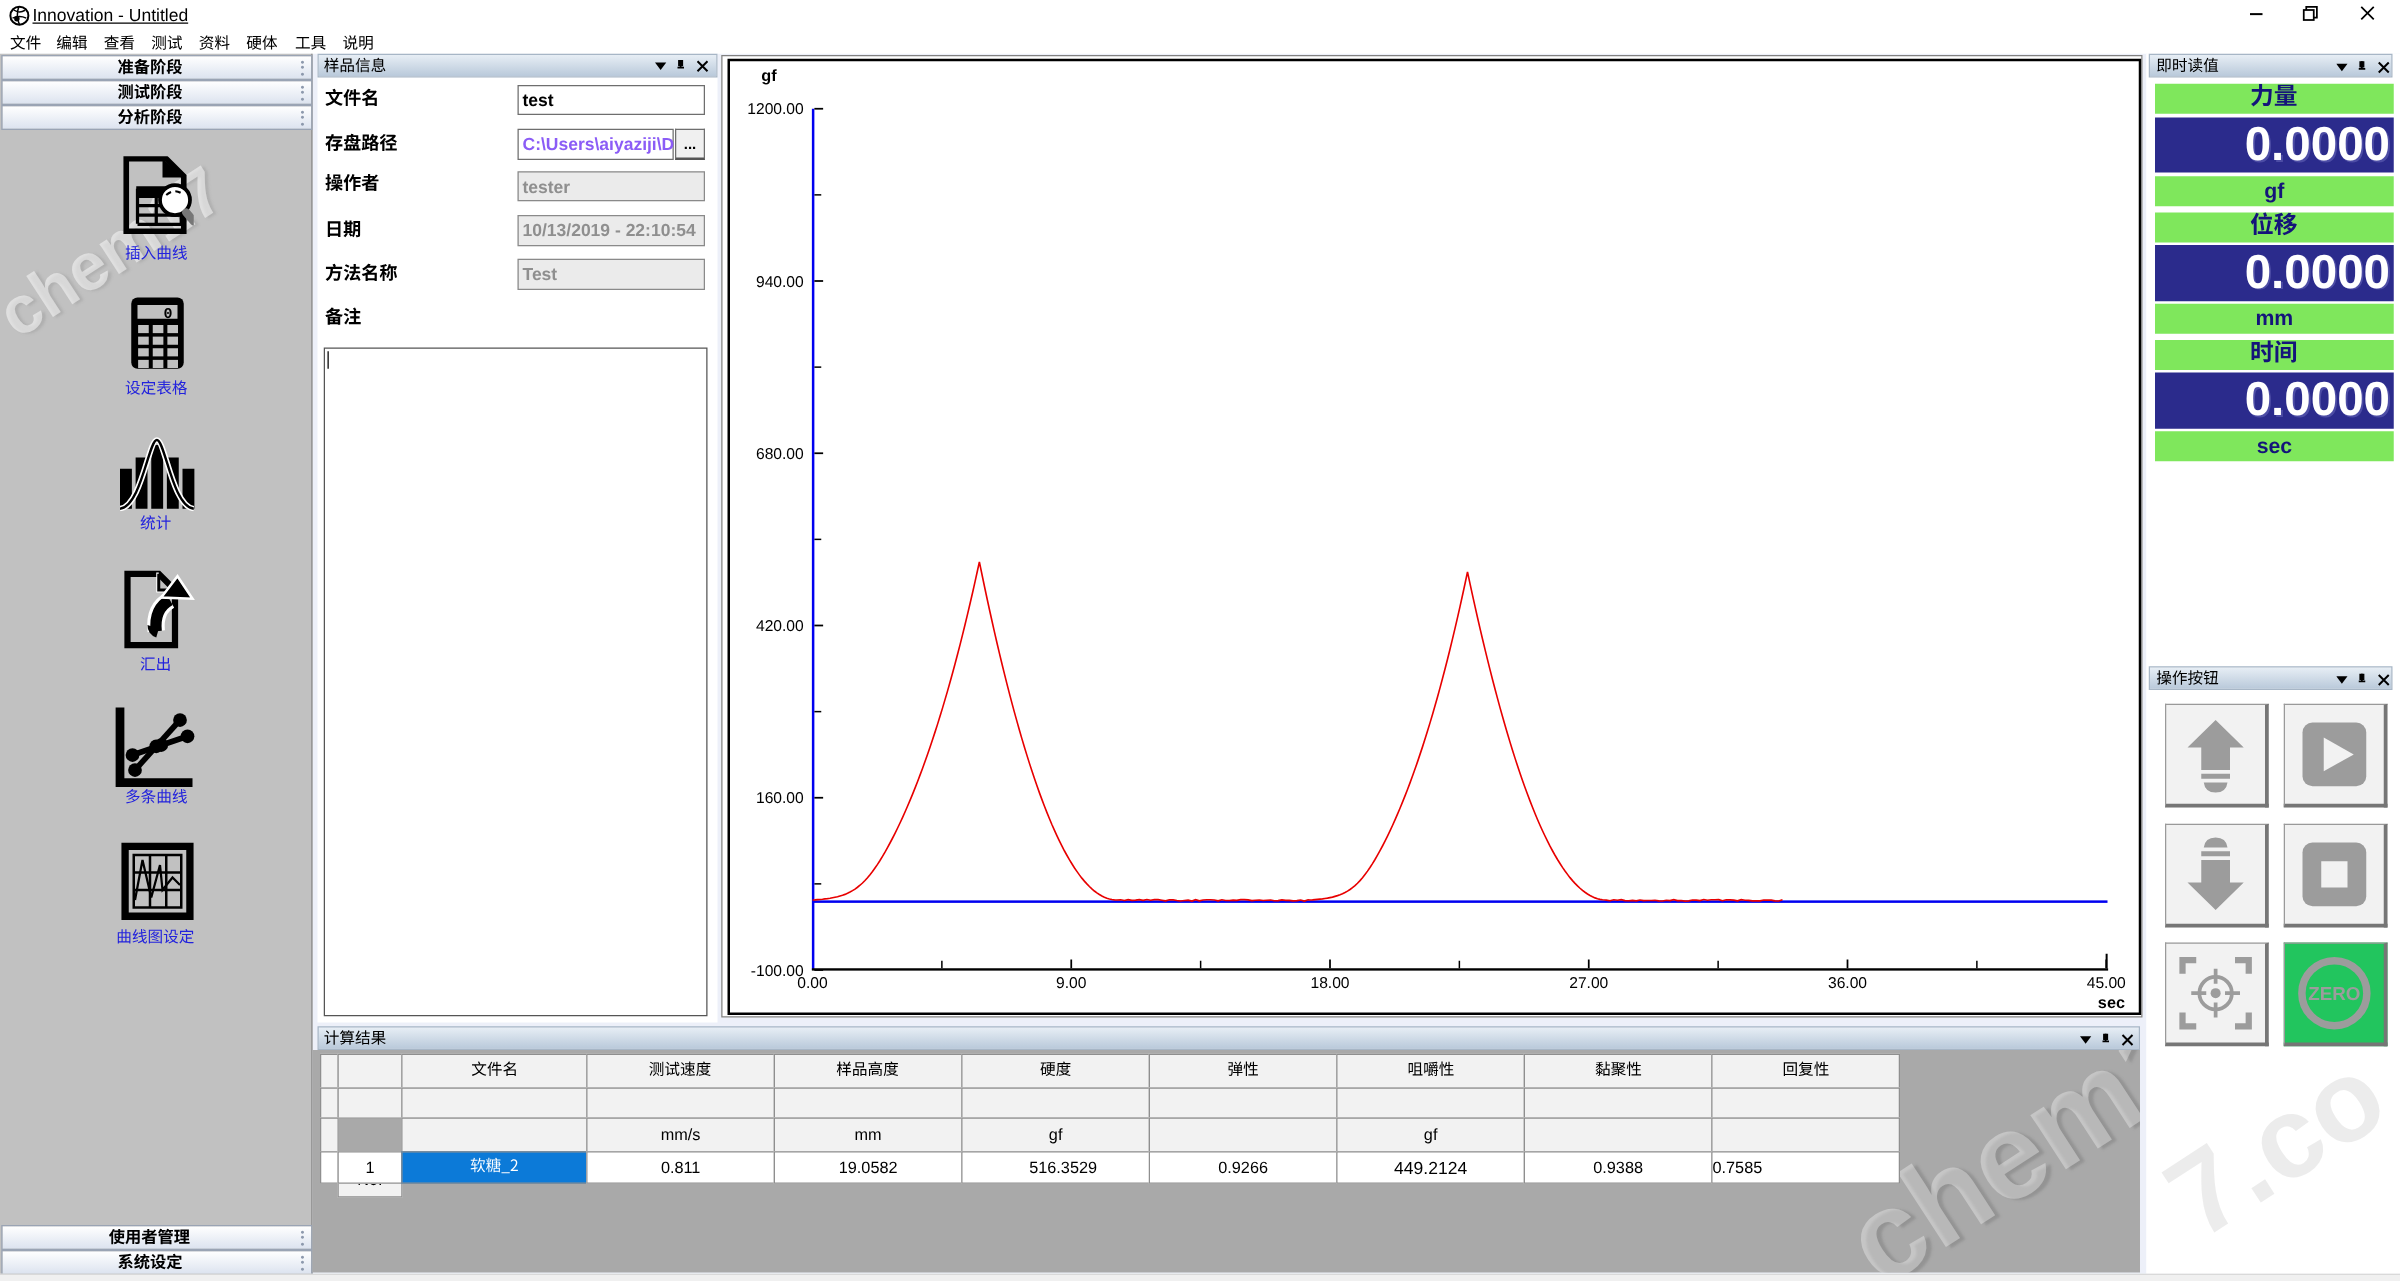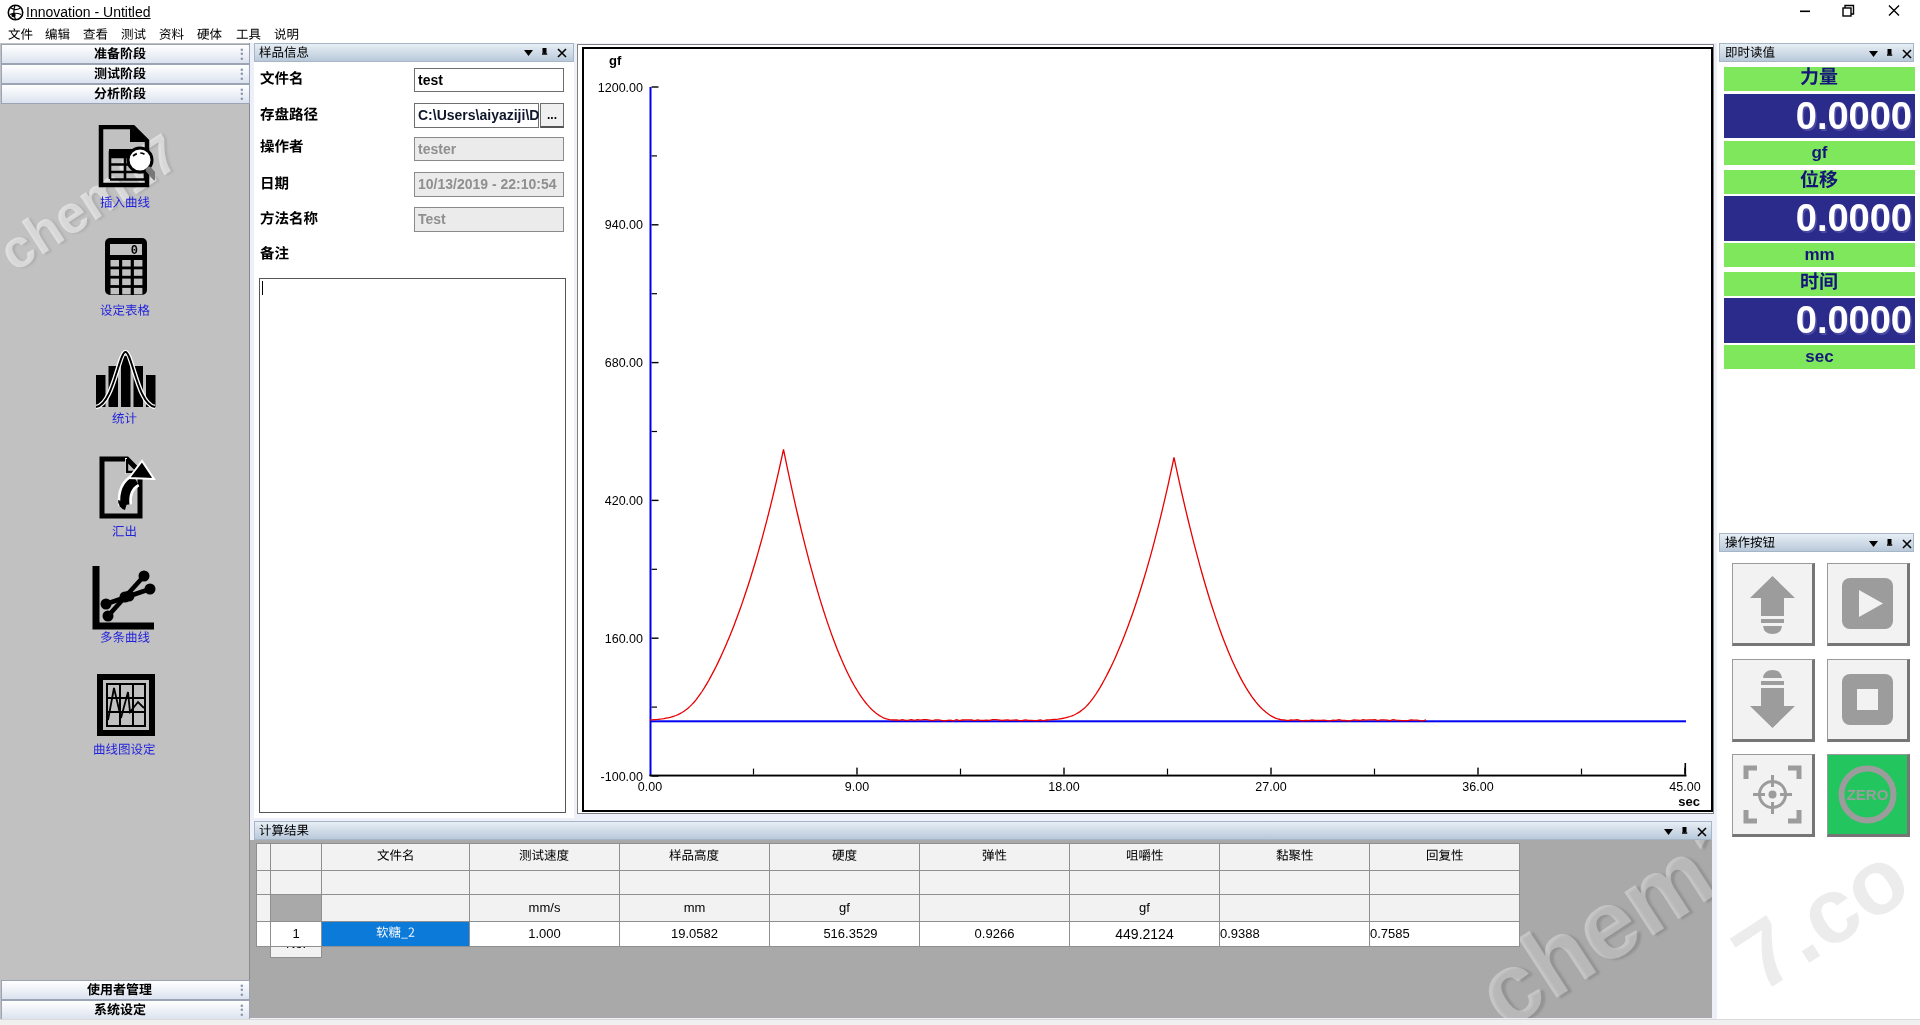--- a/index.html
+++ b/index.html
@@ -239,21 +239,21 @@
     <svg width="59" height="18" style="overflow:visible;display:block" xmlns="http://www.w3.org/2000/svg">
       <path transform="translate(0,12.47) scale(0.01450,-0.01450)" d="M416 818C436 779 460 728 476 689H52V572H306C296 360 277 133 35 5C68 -20 105 -62 123 -94C304 10 379 167 412 335H729C715 156 697 69 670 46C656 35 643 33 621 33C591 33 521 34 452 40C475 8 493 -43 495 -78C562 -81 629 -82 668 -77C714 -73 746 -63 776 -30C818 13 839 126 857 399C859 415 860 451 860 451H430C434 491 437 532 440 572H949V689H538L607 718C591 758 561 818 534 863Z M1094 751C1158 721 1242 673 1280 638L1350 737C1308 770 1223 814 1160 839ZM1035 481C1099 453 1183 407 1222 373L1289 473C1246 506 1161 548 1098 571ZM1070 3 1172 -78C1232 20 1295 134 1348 239L1260 319C1200 203 1123 78 1070 3ZM1399 -66C1433 -50 1484 -41 1819 0C1835 -32 1847 -63 1855 -89L1962 -35C1935 47 1863 163 1795 250L1698 203C1721 171 1744 136 1765 100L1529 75C1579 151 1629 242 1670 333H1942V446H1701V587H1906V701H1701V850H1579V701H1381V587H1579V446H1340V333H1529C1489 234 1441 146 1423 119C1399 82 1381 60 1357 54C1372 20 1393 -40 1399 -66Z M2236 503C2274 473 2320 435 2359 400C2256 350 2143 313 2028 290C2050 264 2078 213 2090 180C2140 192 2189 206 2238 222V-89H2358V-46H2735V-89H2859V361H2534C2672 449 2787 564 2857 709L2774 757L2754 751H2460C2480 776 2499 801 2517 827L2382 855C2322 761 2211 660 2047 588C2074 568 2112 522 2130 493C2218 538 2292 588 2355 643H2675C2623 574 2553 513 2471 461C2427 499 2373 540 2329 571ZM2735 63H2358V252H2735Z M3481 447C3463 328 3427 206 3375 130C3402 117 3450 88 3471 70C3525 156 3568 292 3592 427ZM3774 427C3813 317 3851 172 3862 77L3972 112C3958 208 3920 348 3877 459ZM3519 847C3496 733 3455 618 3400 539V567H3287V708C3335 719 3381 733 3422 748L3356 844C3276 810 3153 780 3043 762C3055 736 3070 696 3074 671C3107 675 3143 680 3178 686V567H3043V455H3164C3129 357 3074 250 3019 185C3037 158 3062 111 3073 79C3110 129 3147 199 3178 275V-90H3287V314C3312 275 3337 233 3350 205L3415 301C3398 324 3314 409 3287 433V455H3400V504C3428 488 3463 465 3481 451C3513 495 3543 552 3569 616H3629V42C3629 28 3624 24 3611 24C3597 24 3553 24 3513 26C3529 -4 3548 -54 3553 -86C3618 -86 3667 -82 3701 -65C3737 -46 3747 -16 3747 41V616H3829C3816 584 3802 551 3788 522L3892 496C3919 562 3949 640 3973 712L3898 731L3881 727H3608C3617 759 3626 791 3633 824Z" fill="#000"></path>
     </svg>
   </div>
 <div style="position:absolute;left:260px;top:246px;width:120px;height:18px;">
     <svg width="30" height="18" style="overflow:visible;display:block" xmlns="http://www.w3.org/2000/svg">
       <path transform="translate(0,12.47) scale(0.01450,-0.01450)" d="M640 666C599 630 550 599 494 571C433 598 381 628 341 662L346 666ZM360 854C306 770 207 680 59 618C85 598 122 556 139 528C180 549 218 571 253 595C286 567 322 542 360 519C255 485 137 462 17 449C37 422 60 370 69 338L148 350V-90H273V-61H709V-89H840V355H174C288 377 398 408 497 451C621 401 764 367 913 350C928 382 961 434 986 461C861 472 739 492 632 523C716 578 787 645 836 728L757 775L737 769H444C460 788 474 808 488 828ZM273 105H434V41H273ZM273 198V252H434V198ZM709 105V41H558V105ZM709 198H558V252H709Z M1091 750C1153 719 1237 671 1278 638L1348 737C1304 767 1217 811 1158 838ZM1035 470C1097 440 1182 393 1222 362L1289 462C1245 492 1159 534 1099 560ZM1062 -1 1163 -82C1223 16 1287 130 1340 235L1252 315C1192 199 1115 74 1062 -1ZM1546 817C1574 769 1602 706 1616 663H1349V549H1591V372H1389V258H1591V54H1318V-60H1971V54H1716V258H1908V372H1716V549H1944V663H1640L1735 698C1722 741 1687 806 1656 854Z" fill="#000"></path>
     </svg>
   </div>
 <div style="position:absolute;left:414px;top:68px;width:150px;height:24px;background:#fff;border:1px solid #6e6e6e;font-size:14px;font-weight:bold;padding:3px 0 0 3px;color:#000;">test</div>
-<div style="position:absolute;left:414px;top:103px;width:125px;height:25px;background:#fff;border:1px solid #6e6e6e;font-size:14px;font-weight:bold;padding:3px 0 12px 3px;color:#0f172a;text-align:right;">C:\Users\aiyaziji\D</div>
+<div style="position:absolute;left:414px;top:103px;width:125px;height:25px;background:#fff;border:1px solid #6e6e6e;font-size:14px;font-weight:bold;padding:3px 0 12px 3px;color:#8b5cf6;text-align:right;">C:\Users\aiyaziji\D</div>
 <div style="position:absolute;left:540px;top:103px;width:24px;height:25px;background:#f0f0f0;border:1px solid #6e6e6e;border-bottom:2px solid #555;text-align:center;font-weight:bold;font-size:12px;padding-top:4px;">...</div>
 <div style="position:absolute;left:414px;top:137px;width:150px;height:24px;background:#ebebeb;border:1px solid #8a8a8a;font-size:14px;font-weight:bold;padding:3px 0 0 3px;color:#8f8f8f;">tester</div>
 <div style="position:absolute;left:414px;top:172px;width:150px;height:25px;background:#ebebeb;border:1px solid #8a8a8a;font-size:14px;font-weight:bold;padding:3px 0 0 3px;color:#8f8f8f;">10/13/2019 - 22:10:54</div>
 <div style="position:absolute;left:414px;top:207px;width:150px;height:25px;background:#ebebeb;border:1px solid #8a8a8a;font-size:14px;font-weight:bold;padding:3px 0 0 3px;color:#8f8f8f;">Test</div>
 <div style="position:absolute;left:259px;top:278px;width:307px;height:535px;background:#fff;border:1px solid #555;"></div>
 <div style="position:absolute;left:262px;top:281px;width:1px;height:14px;background:#000;"></div>
 <div style="position:absolute;left:577px;top:44px;width:1137px;height:770px;background:#fff;border:1px solid #808080;"></div>
 <div style="position:absolute;left:582px;top:47px;width:1131px;height:765px;background:#fff;border:2px solid #000;"></div>
 <svg class="abs" style="left:584px;top:49px" width="1126" height="761" xmlns="http://www.w3.org/2000/svg">
     <g transform="translate(-584,-49)">
@@ -492,32 +492,32 @@
     <div style="position:absolute;left:0;right:0;top:4px;text-align:center;font-size:13px;color:#000;">1</div>
   </div>
 <div style="position:absolute;left:321px;top:921px;width:149px;height:26px;background:#0c7ad8;border:1px solid #8f8f8f;">
     <div style="position:absolute;left:0;right:0;top:4px;display:flex;justify-content:center">
       <svg width="40" height="16" style="overflow:visible;display:block" xmlns="http://www.w3.org/2000/svg">
         <path transform="translate(0,10.75) scale(0.01250,-0.01250)" d="M591 841C570 685 530 538 461 444C478 435 510 414 523 402C563 460 594 534 619 618H876C862 548 845 473 831 424L891 406C914 474 939 582 959 675L909 689L900 687H637C648 733 657 781 664 830ZM664 523V477C664 337 650 129 435 -30C454 -41 480 -65 492 -81C614 13 676 123 707 228C749 91 815 -20 915 -79C926 -60 949 -32 966 -18C841 48 769 205 734 384C736 417 737 448 737 476V523ZM94 332C102 340 134 346 172 346H278V201L39 168L56 92L278 127V-76H346V139L482 161L479 231L346 211V346H472V414H346V563H278V414H168C201 483 234 565 263 650H478V722H287C297 755 307 789 316 822L242 838C234 799 224 760 212 722H50V650H190C164 570 137 504 124 479C105 434 89 403 70 398C78 380 90 347 94 332Z M1048 758C1070 689 1088 600 1091 542L1147 555C1142 613 1124 701 1099 769ZM1315 779C1303 713 1276 617 1254 560L1302 545C1326 598 1355 689 1379 762ZM1507 204V-79H1573V-44H1844V-78H1912V204H1731V281H1909V404H1963V468H1909V589H1731V654H1663V589H1517V534H1663V463H1474V409H1663V337H1513V281H1663V204ZM1731 409H1844V337H1731ZM1731 463V534H1844V463ZM1573 18V142H1844V18ZM1605 825C1624 798 1644 765 1658 736H1404V449C1404 302 1394 104 1296 -37C1313 -45 1341 -64 1353 -76C1456 73 1471 293 1471 449V670H1948V736H1742C1727 768 1701 811 1675 844ZM1044 496V426H1161C1130 317 1078 196 1028 129C1039 111 1056 79 1064 59C1104 114 1143 203 1174 295V-80H1240V294C1267 251 1297 199 1310 171L1355 231C1340 256 1265 357 1240 384V426H1362V496H1240V839H1174V496Z M2013 -140H2545V-80H2013Z M2603 0H3064V79H2861C2824 79 2779 75 2741 72C2913 235 3029 384 3029 531C3029 661 2946 746 2815 746C2722 746 2658 704 2599 639L2652 587C2693 636 2744 672 2804 672C2895 672 2939 611 2939 527C2939 401 2833 255 2603 54Z" fill="#fff"></path>
       </svg>
     </div>
   </div>
 <div style="position:absolute;left:469px;top:921px;width:151px;height:26px;background:#fff;border:1px solid #8f8f8f;">
-    <div style="position:absolute;left:0;right:0;top:4px;text-align:center;font-size:13px;color:#000;">1.000</div>
+    <div style="position:absolute;left:0;right:0;top:4px;text-align:center;font-size:13px;color:#000;">0.811</div>
   </div>
 <div style="position:absolute;left:619px;top:921px;width:151px;height:26px;background:#fff;border:1px solid #8f8f8f;">
     <div style="position:absolute;left:0;right:0;top:4px;text-align:center;font-size:13px;color:#000;">19.0582</div>
   </div>
 <div style="position:absolute;left:769px;top:921px;width:163px;height:26px;background:#fff;border:1px solid #8f8f8f;">
     <div style="position:absolute;left:0;right:0;top:4px;text-align:center;font-size:13px;color:#000;">516.3529</div>
   </div>
 <div style="position:absolute;left:919px;top:921px;width:151px;height:26px;background:#fff;border:1px solid #8f8f8f;">
     <div style="position:absolute;left:0;right:0;top:4px;text-align:center;font-size:13px;color:#000;">0.9266</div>
   </div>
 <div style="position:absolute;left:1069px;top:921px;width:151px;height:26px;background:#fff;border:1px solid #8f8f8f;">
     <div style="position:absolute;left:0;right:0;top:4px;text-align:center;font-size:14px;color:#000;">449.2124</div>
   </div>
 <div style="position:absolute;left:1219px;top:921px;width:151px;height:26px;background:#fff;border:1px solid #8f8f8f;">
-    <div style="position:absolute;left:0;right:0;top:4px;text-align:left;font-size:13px;color:#000;">0.9388</div>
+    <div style="position:absolute;left:0;right:0;top:4px;text-align:center;font-size:13px;color:#000;">0.9388</div>
   </div>
 <div style="position:absolute;left:1369px;top:921px;width:151px;height:26px;background:#fff;border:1px solid #8f8f8f;">
     <div style="position:absolute;left:0;right:0;top:4px;font-size:13px;color:#000;">0.7585</div>
   </div>
 <div style="position:absolute;left:0px;top:1019px;width:1920px;height:6px;background:#f0f0f0;border-top:1px solid #d9d9d9;"></div>
 </body></html>

